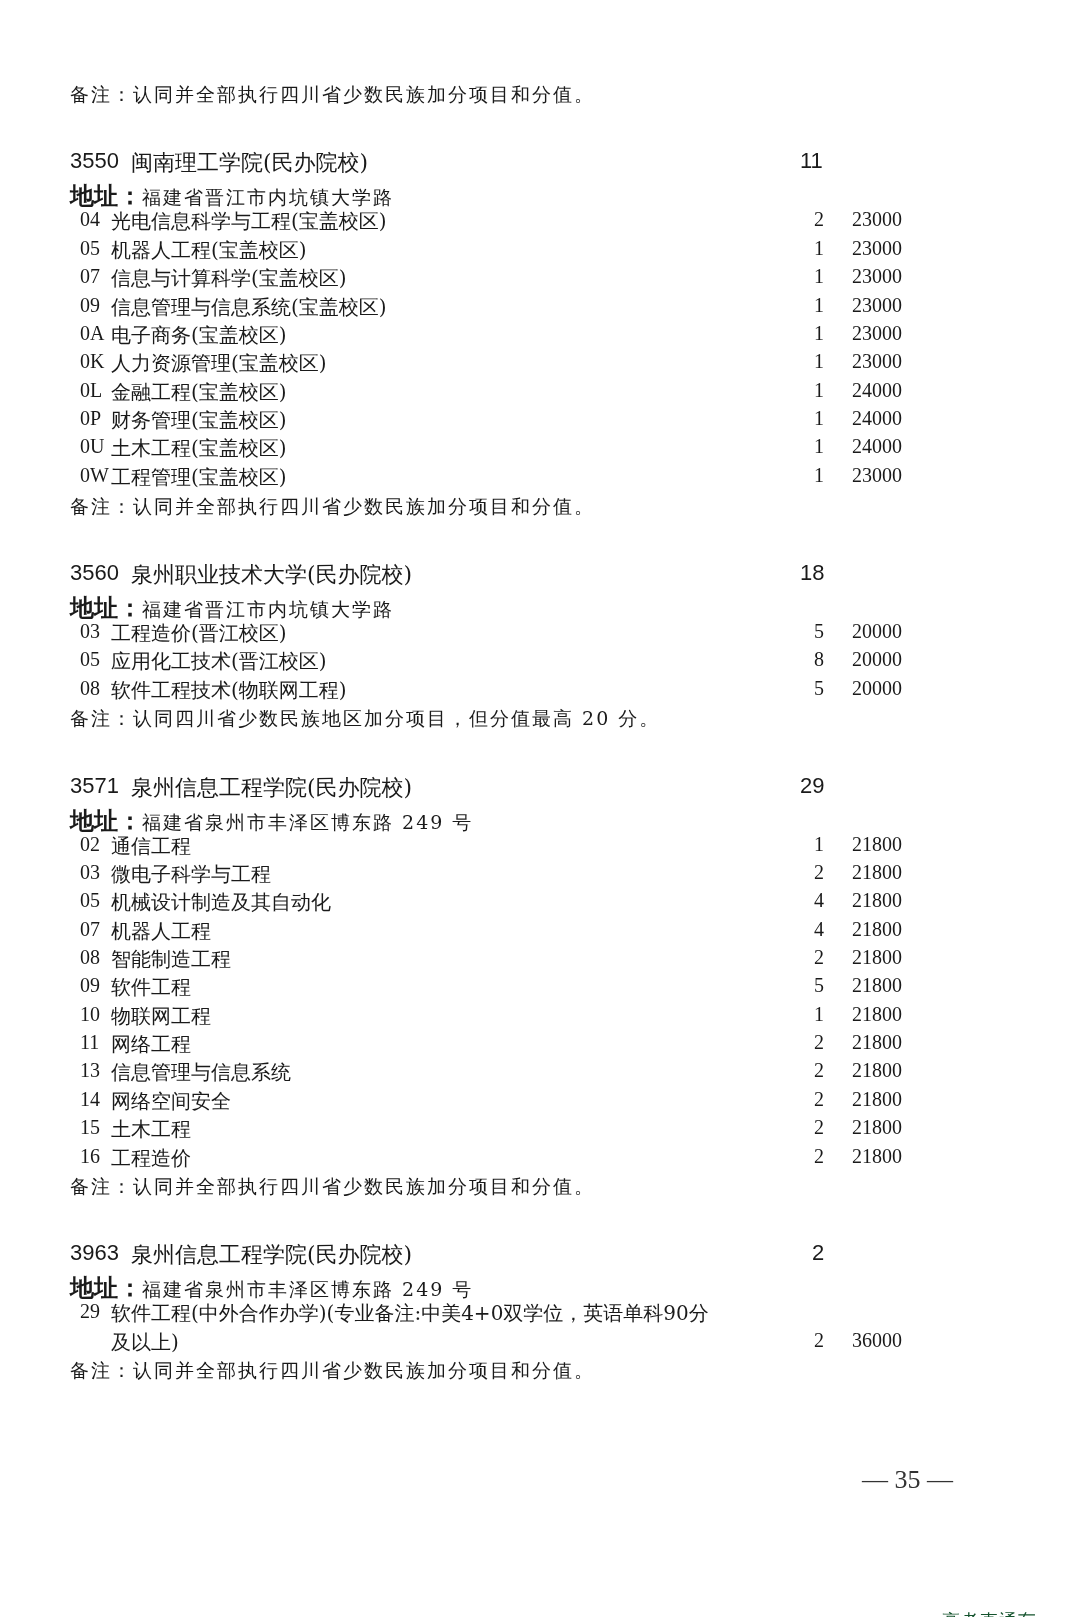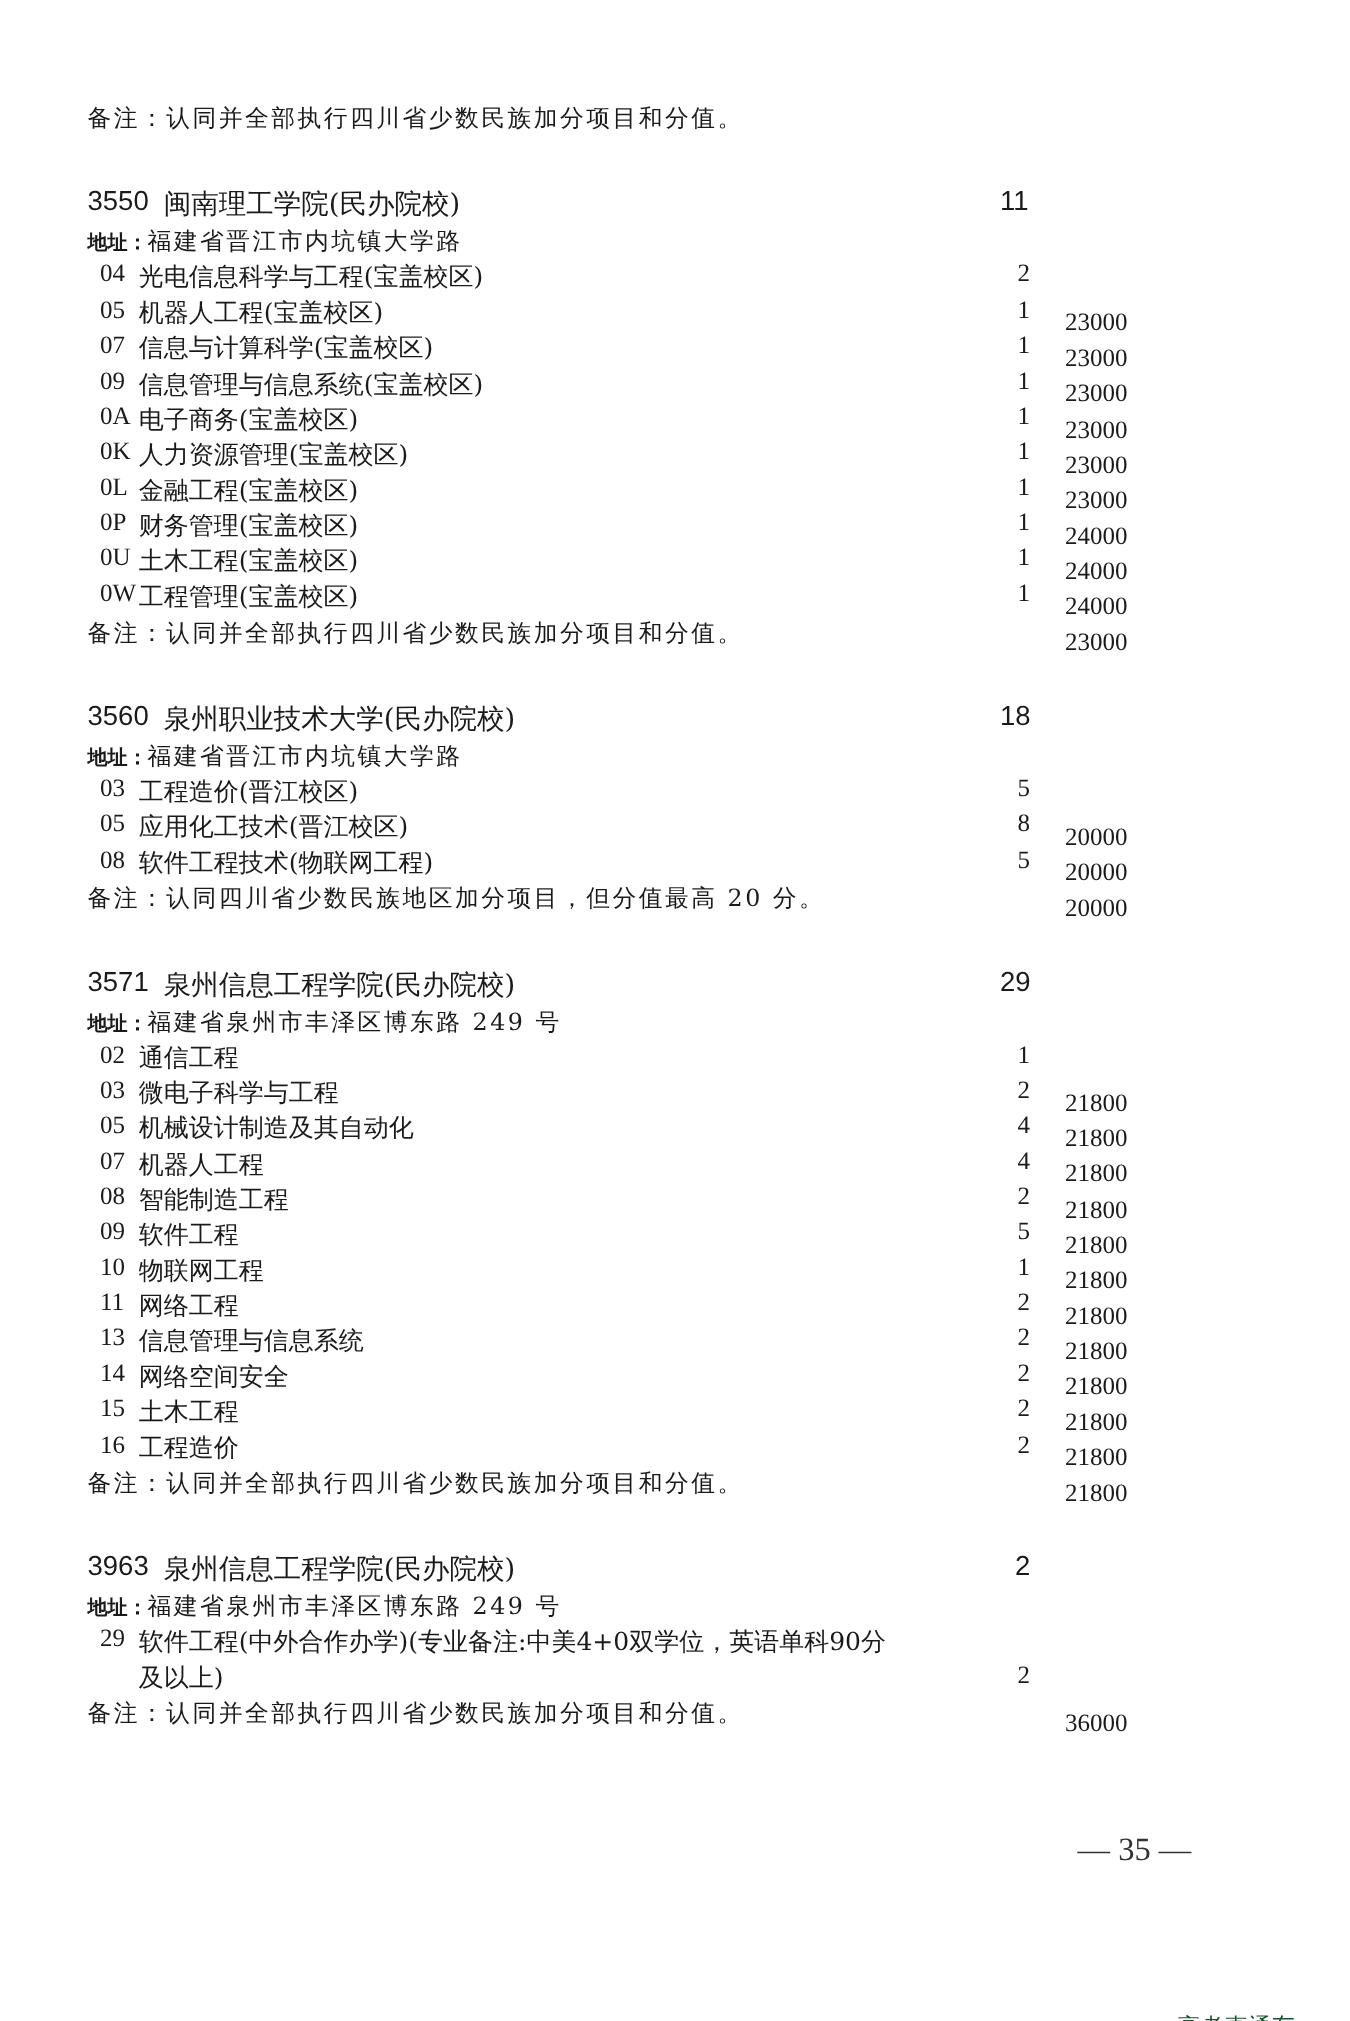--- a/index.html
+++ b/index.html
@@ -12,26 +12,26 @@
   .line {
     position: absolute; left: 0; width: 1080px; height: 28px;
     white-space: nowrap;
   }
   .remark { font-size: 19px; left: 70px; letter-spacing: 2px; }
   .uni-head { font-size: 22px; }
   .uni-code { position: absolute; left: 70px; font-family: "Liberation Sans", sans-serif; }
   .uni-name { position: absolute; left: 131px; }
   .uni-total { position: absolute; left: 800px; font-family: "Liberation Sans", sans-serif; }
   .addr { font-size: 19px; left: 70px; letter-spacing: 2px; }
-  .addr-label { font-weight: bold; letter-spacing: 0; font-size: 16px; }
+  .addr-label { font-weight: bold; letter-spacing: 0; font-size: 24px; }
   .major { font-size: 20px; }
   .m-code { position: absolute; left: 80px; font-family: "Liberation Serif", serif; }
   .m-name { position: absolute; left: 111px; }
   .m-count { position: absolute; left: 813px; width: 12px; text-align: center; font-family: "Liberation Serif", serif; }
-  .m-fee { position: absolute; left: 852px; font-family: "Liberation Serif", serif; margin-top: 39px; }
+  .m-fee { position: absolute; left: 852px; font-family: "Liberation Serif", serif; }
   .page-num {
     position: absolute; left: 862px; top: 1465px; font-size: 26px;
     font-family: "Liberation Serif", serif; color: #333;
   }
   .watermark {
     position: absolute; left: 942px; top: 1580px; font-size: 18px;
     font-family: "DejaVu Sans", sans-serif; color: #14532d; letter-spacing: 1px; margin-top: 29px;
   }
 </style>
 </head>

